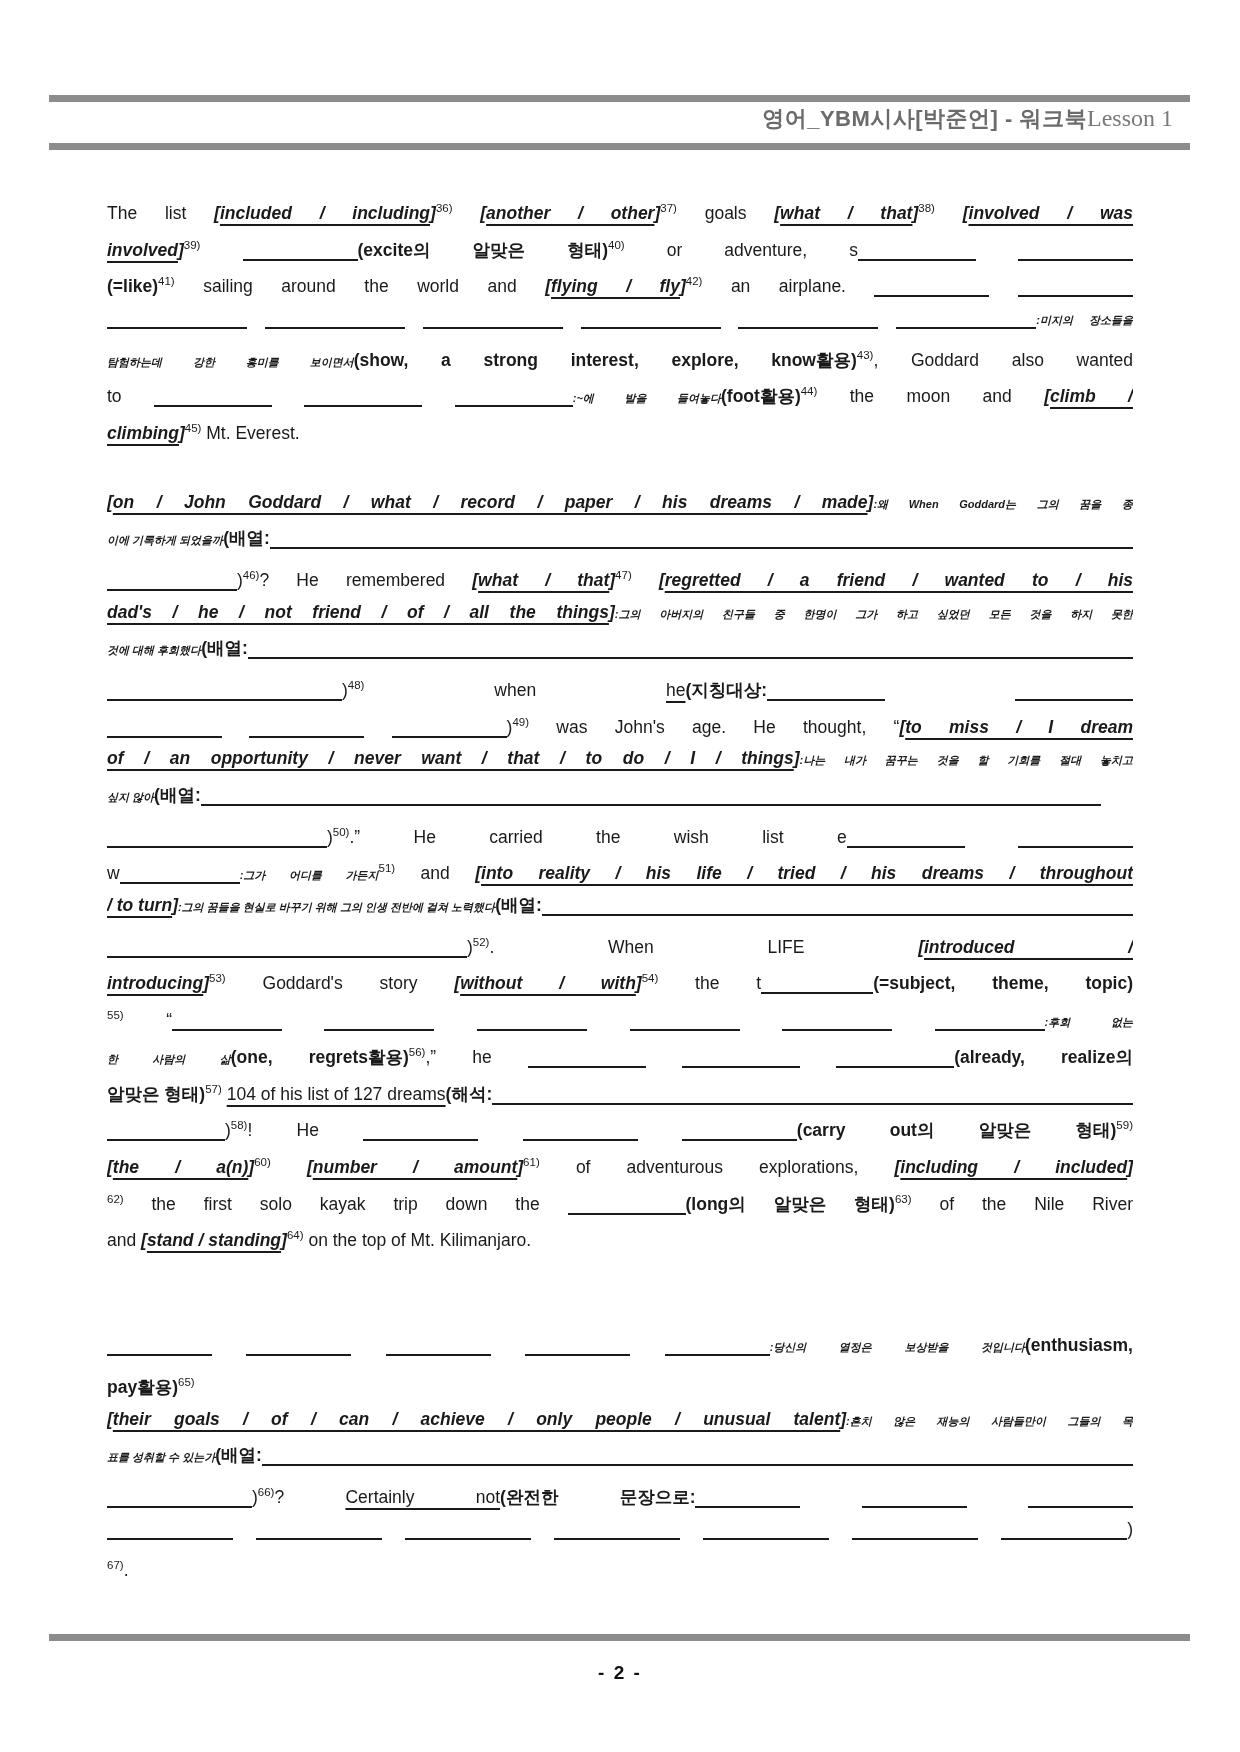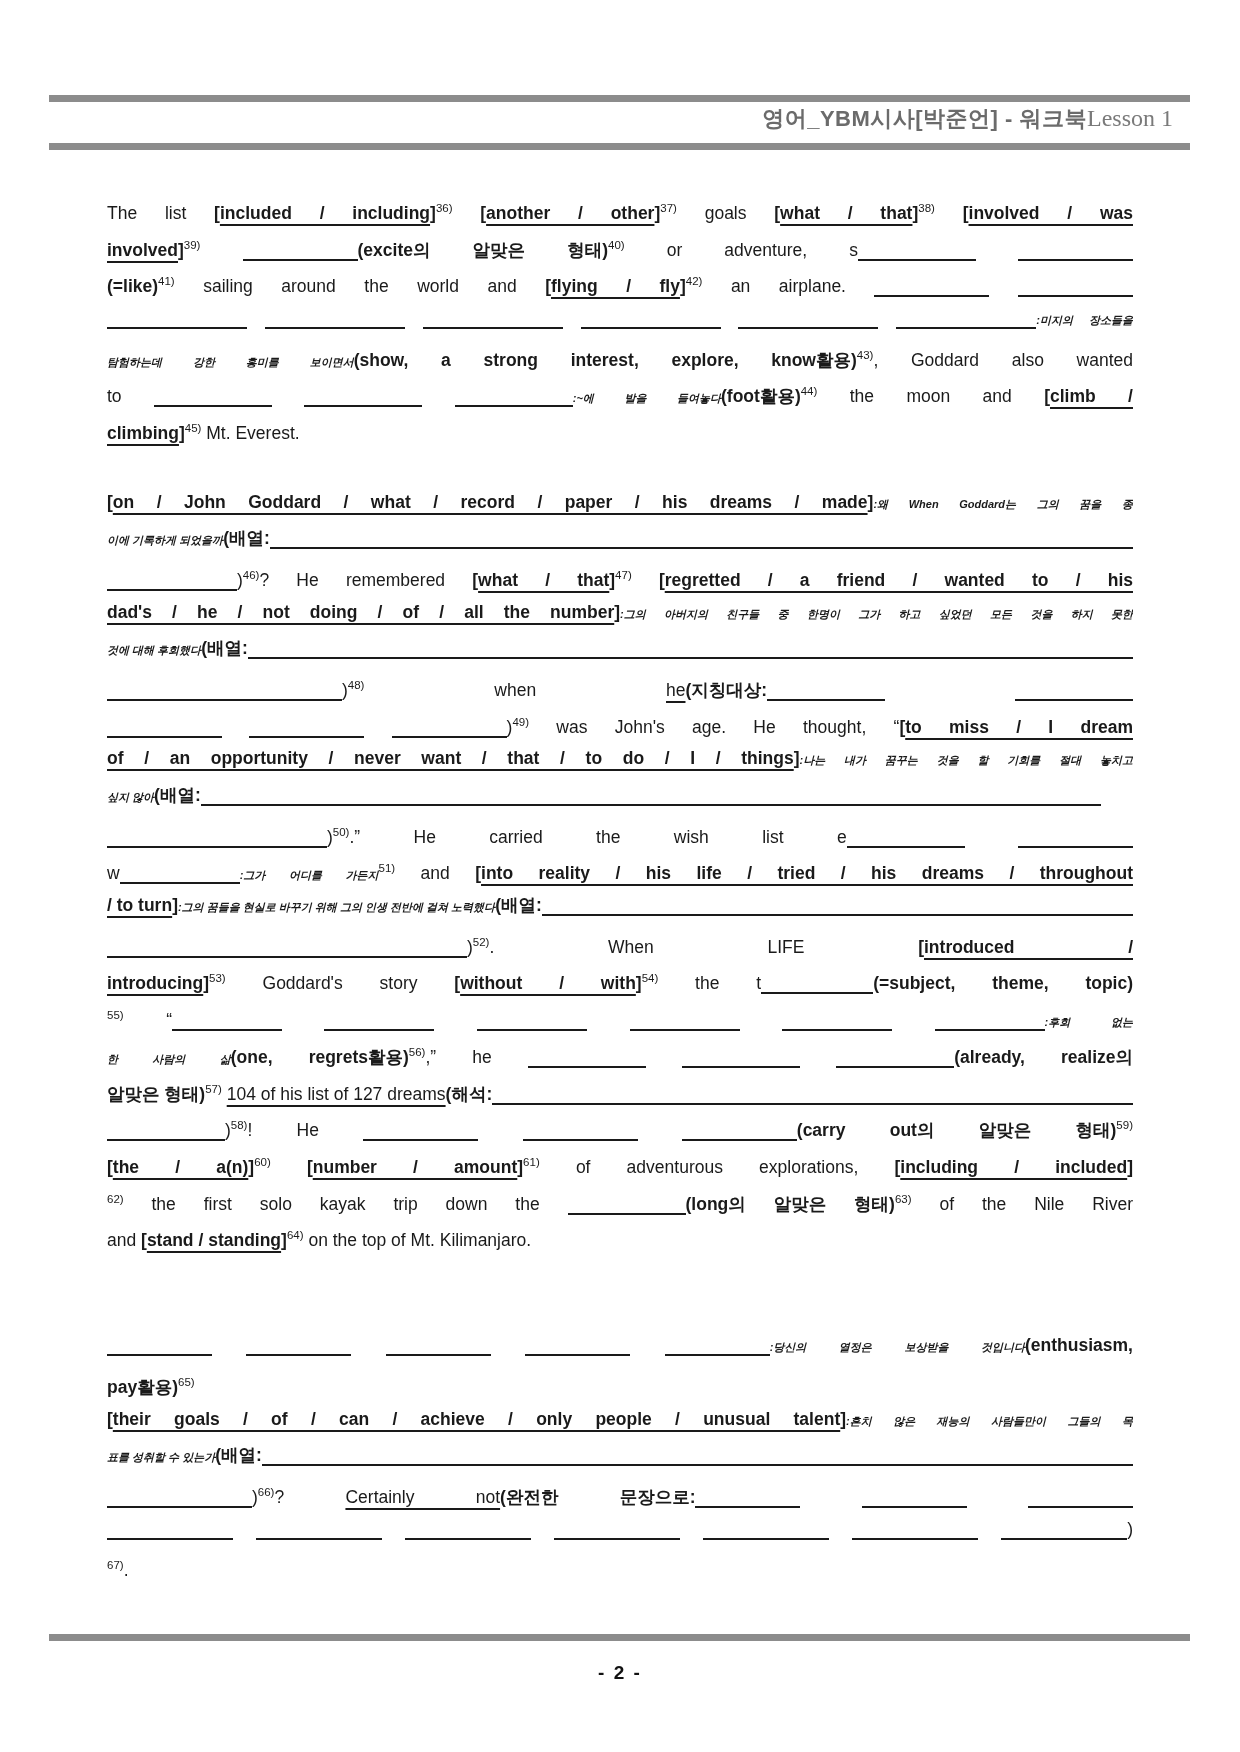--- a/index.html
+++ b/index.html
@@ -14,21 +14,21 @@
   .header-right{font-family:Liberation Serif, serif;font-size:24px;color:#7a7a7a;}
   .content{position:absolute;left:107px;top:190px;width:1026px;}
   .line{height:36.7px;line-height:36.7px;font-size:17.5px;overflow:hidden;white-space:nowrap;text-align:justify;text-align-last:justify;}
   .line.left,.line.fill{text-align:left;text-align-last:auto;}
   .line.gap{}
   .seg-t{}
   .seg-k{font-weight:bold;}
   .seg-i{font-size:11px;font-style:italic;font-weight:bold;}
   .seg-p{font-size:11.5px;vertical-align:7px;}
   .seg-u{font-weight:normal;text-decoration:underline;text-underline-offset:5px;text-decoration-thickness:1.8px;margin-top:40px;}
-  .seg-c,.seg-co,.seg-cc{font-weight:bold;}
+  .seg-c,.seg-co,.seg-cc{font-weight:bold;font-style:italic;}
   .uin{text-decoration:underline;text-underline-offset:5px;text-decoration-thickness:1.8px;}
   .blank{display:inline-block;height:5px;border-bottom:2px solid #1a1a1a;vertical-align:-5px;}
   .footer-page{position:absolute;left:0;width:1240px;top:1662px;text-align:center;font-weight:bold;font-size:19px;color:#111;letter-spacing:2px;}
 </style>
 </head>
 <body>
 
 <div class="page">
   <div class="bar top"></div>
   <div class="header-row">
@@ -42,21 +42,21 @@
       <div class="line justify"><span class="seg-cc"><span class="uin">involved</span><span class="bracket">]</span></span><span class="seg-p">39)</span><span class="seg-t"> </span><span class="blank" style="width: 115px;"></span><span class="seg-k">(excite의 알맞은 형태)</span><span class="seg-p">40)</span><span class="seg-t"> or adventure, s</span><span class="blank" style="width: 118px;"></span><span class="seg-t"> </span><span class="blank" style="width: 115px;"></span></div>
       <div class="line justify"><span class="seg-k">(=like)</span><span class="seg-p">41)</span><span class="seg-t"> sailing around the world and </span><span class="seg-c"><span class="bracket">[</span><span class="uin">flying / fly</span><span class="bracket">]</span></span><span class="seg-p">42)</span><span class="seg-t"> an airplane. </span><span class="blank" style="width: 115px;"></span><span class="seg-t"> </span><span class="blank" style="width: 115px;"></span></div>
       <div class="line justify"><span class="blank" style="width: 140px;"></span><span class="seg-t"> </span><span class="blank" style="width: 140px;"></span><span class="seg-t"> </span><span class="blank" style="width: 140px;"></span><span class="seg-t"> </span><span class="blank" style="width: 140px;"></span><span class="seg-t"> </span><span class="blank" style="width: 140px;"></span><span class="seg-t"> </span><span class="blank" style="width: 140px;"></span><span class="seg-i">:미지의 장소들을</span></div>
       <div class="line justify"><span class="seg-i">탐험하는데 강한 흥미를 보이면서</span><span class="seg-k">(show, a strong interest, explore, know활용)</span><span class="seg-p">43)</span><span class="seg-t">, Goddard also wanted</span></div>
       <div class="line justify"><span class="seg-t">to </span><span class="blank" style="width: 118px;"></span><span class="seg-t"> </span><span class="blank" style="width: 118px;"></span><span class="seg-t"> </span><span class="blank" style="width: 118px;"></span><span class="seg-i">:~에 발을 들여놓다</span><span class="seg-k">(foot활용)</span><span class="seg-p">44)</span><span class="seg-t"> the moon and </span><span class="seg-co"><span class="bracket">[</span><span class="uin">climb /</span></span></div>
       <div class="line left"><span class="seg-cc"><span class="uin">climbing</span><span class="bracket">]</span></span><span class="seg-p">45)</span><span class="seg-t"> Mt. Everest.</span></div>
       <div class="line gap"></div>
       <div class="line justify"><span class="seg-c"><span class="bracket">[</span><span class="uin">on / John Goddard / what / record / paper / his dreams / made</span><span class="bracket">]</span></span><span class="seg-i">:왜 When Goddard는 그의 꿈을 종</span></div>
       <div class="line fill"><span class="seg-i">이에 기록하게 되었을까</span><span class="seg-k">(배열:</span><span class="blank" style="width: 900px;"></span></div>
       <div class="line justify"><span class="blank" style="width: 130px;"></span><span class="seg-t">)</span><span class="seg-p">46)</span><span class="seg-t">? He remembered </span><span class="seg-c"><span class="bracket">[</span><span class="uin">what / that</span><span class="bracket">]</span></span><span class="seg-p">47)</span><span class="seg-t"> </span><span class="seg-co"><span class="bracket">[</span><span class="uin">regretted / a friend / wanted to / his</span></span></div>
-      <div class="line justify"><span class="seg-cc"><span class="uin">dad's / he / not doing / of / all the number</span><span class="bracket">]</span></span><span class="seg-i">:그의 아버지의 친구들 중 한명이 그가 하고 싶었던 모든 것을 하지 못한</span></div>
+      <div class="line justify"><span class="seg-cc"><span class="uin">dad's / he / not friend / of / all the things</span><span class="bracket">]</span></span><span class="seg-i">:그의 아버지의 친구들 중 한명이 그가 하고 싶었던 모든 것을 하지 못한</span></div>
       <div class="line fill"><span class="seg-i">것에 대해 후회했다</span><span class="seg-k">(배열:</span><span class="blank" style="width: 900px;"></span></div>
       <div class="line justify"><span class="blank" style="width: 235px;"></span><span class="seg-t">)</span><span class="seg-p">48)</span><span class="seg-t"> when </span><span class="seg-u">he</span><span class="seg-k">(지칭대상:</span><span class="blank" style="width: 118px;"></span><span class="seg-t"> </span><span class="blank" style="width: 118px;"></span></div>
       <div class="line justify"><span class="blank" style="width: 115px;"></span><span class="seg-t"> </span><span class="blank" style="width: 115px;"></span><span class="seg-t"> </span><span class="blank" style="width: 115px;"></span><span class="seg-t">)</span><span class="seg-p">49)</span><span class="seg-t"> was John's age. He thought, “</span><span class="seg-co"><span class="bracket">[</span><span class="uin">to miss / I dream</span></span></div>
       <div class="line justify"><span class="seg-cc"><span class="uin">of / an opportunity / never want / that / to do / I / things</span><span class="bracket">]</span></span><span class="seg-i">:나는 내가 꿈꾸는 것을 할 기회를 절대 놓치고</span></div>
       <div class="line fill"><span class="seg-i">싶지 않아</span><span class="seg-k">(배열:</span><span class="blank" style="width: 900px;"></span></div>
       <div class="line justify"><span class="blank" style="width: 220px;"></span><span class="seg-t">)</span><span class="seg-p">50)</span><span class="seg-t">.” He carried the wish list e</span><span class="blank" style="width: 118px;"></span><span class="seg-t"> </span><span class="blank" style="width: 115px;"></span></div>
       <div class="line justify"><span class="seg-t">w</span><span class="blank" style="width: 120px;"></span><span class="seg-i">:그가 어디를 가든지</span><span class="seg-p">51)</span><span class="seg-t"> and </span><span class="seg-co"><span class="bracket">[</span><span class="uin">into reality / his life / tried / his dreams / throughout</span></span></div>
       <div class="line fill"><span class="seg-cc"><span class="uin">/ to turn</span><span class="bracket">]</span></span><span class="seg-i">:그의 꿈들을 현실로 바꾸기 위해 그의 인생 전반에 걸쳐 노력했다</span><span class="seg-k">(배열:</span><span class="blank" style="width: 900px;"></span></div>
       <div class="line justify"><span class="blank" style="width: 360px;"></span><span class="seg-t">)</span><span class="seg-p">52)</span><span class="seg-t">. When LIFE </span><span class="seg-co"><span class="bracket">[</span><span class="uin">introduced /</span></span></div>
       <div class="line justify"><span class="seg-cc"><span class="uin">introducing</span><span class="bracket">]</span></span><span class="seg-p">53)</span><span class="seg-t"> Goddard's story </span><span class="seg-c"><span class="bracket">[</span><span class="uin">without / with</span><span class="bracket">]</span></span><span class="seg-p">54)</span><span class="seg-t"> the t</span><span class="blank" style="width: 112px;"></span><span class="seg-k">(=subject, theme, topic)</span></div>

